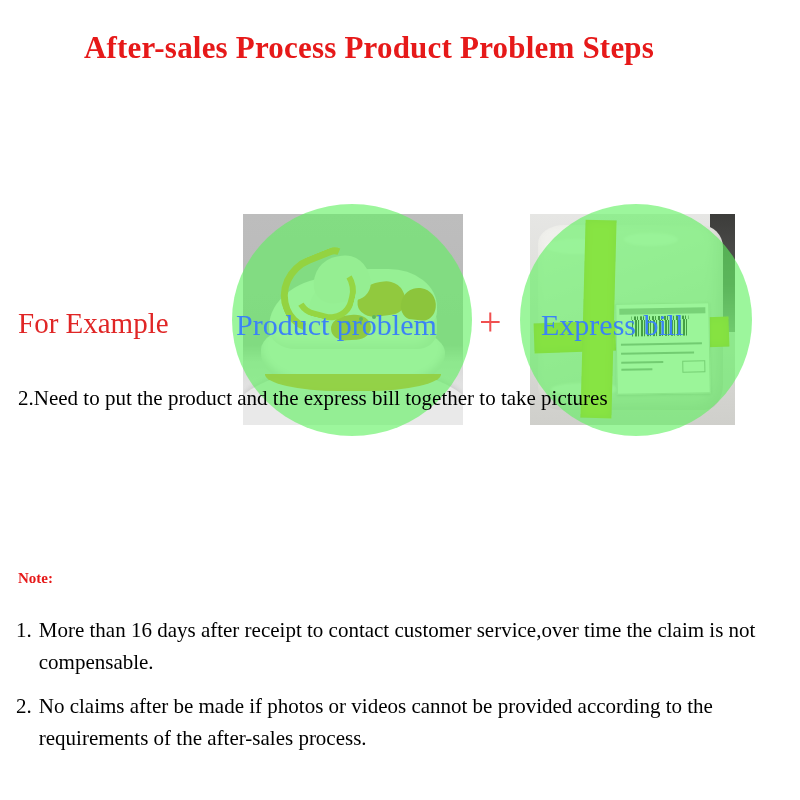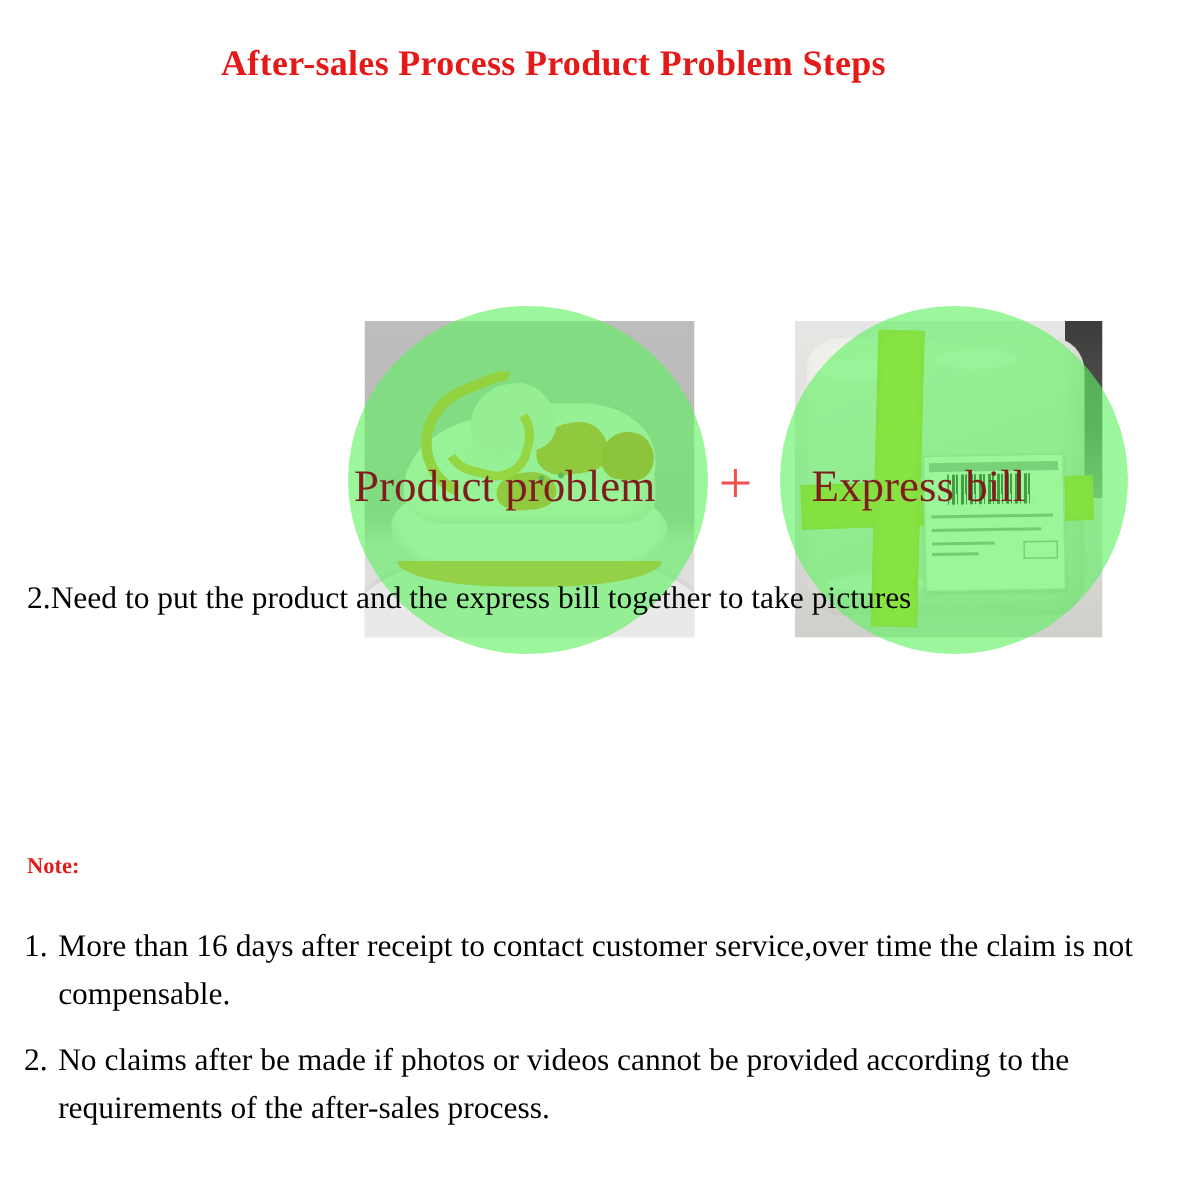--- a/index.html
+++ b/index.html
@@ -16,21 +16,21 @@
     color: #000000;
   }
 
   
   .page-title {
     position: absolute;
     top: 30px;
     left: 0;
     width: 738px;
     text-align: center;
-    font-size: 24px;
+    font-size: 31px;
     font-weight: bold;
     color: #e61919;
     letter-spacing: 0.2px;
     white-space: nowrap;
   }
 
   
   .example-band {
     position: absolute;
     top: 100px;
@@ -321,21 +321,21 @@
     left: 520px;
     top: 104px;
     width: 232px;
     height: 232px;
   }
 
   
   .photo-caption {
     position: absolute;
     font-size: 30px;
-    color: #7f1d1d;
+    color: #3b82f6;
     white-space: nowrap;
     pointer-events: none;
   }
   .caption-product { left: 236px; top: 208px; }
   .caption-express { left: 541px; top: 208px; }
 
   .plus-sign {
     position: absolute;
     left: 479px;
     top: 202px;
@@ -388,20 +388,21 @@
     flex: 1 1 auto;
   }
 </style>
 </head>
 <body>
 
 <div class="page-title">After-sales Process Product Problem Steps</div>
 
 <div class="example-band">
 
+  <div class="for-example-label">For Example</div>
 
   <div class="photo-frame photo-left">
     <div class="photo-clip">
       <div class="shoe-bg"></div>
       <div class="shoe-table"></div>
       <div class="shoe-sole"></div>
       <div class="shoe-sole-strip"></div>
       <div class="shoe-upper"></div>
       <div class="shoe-upper2"></div>
       <div class="shoe-orange-a"></div>

